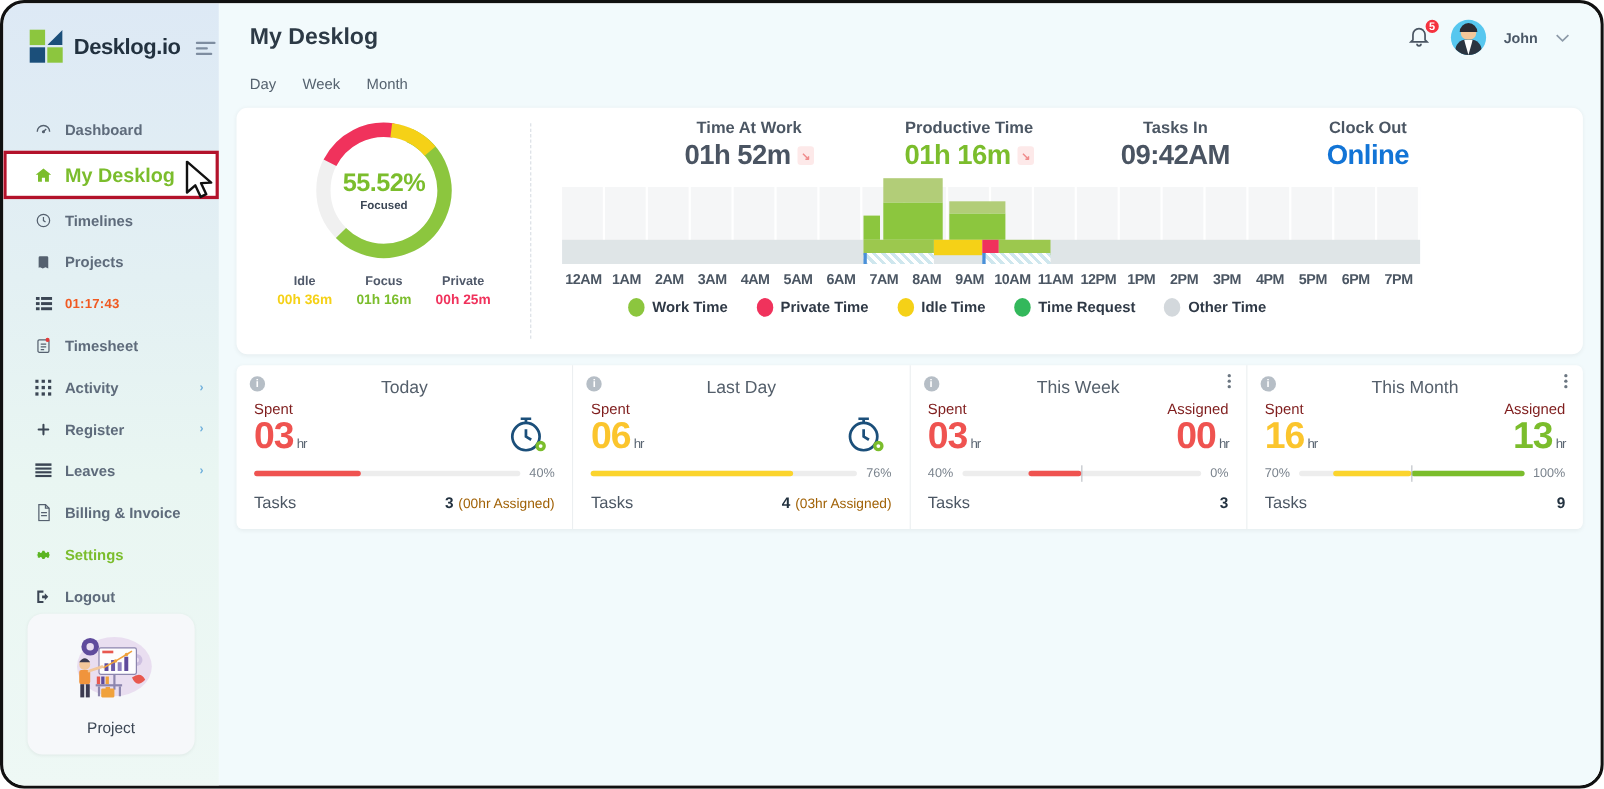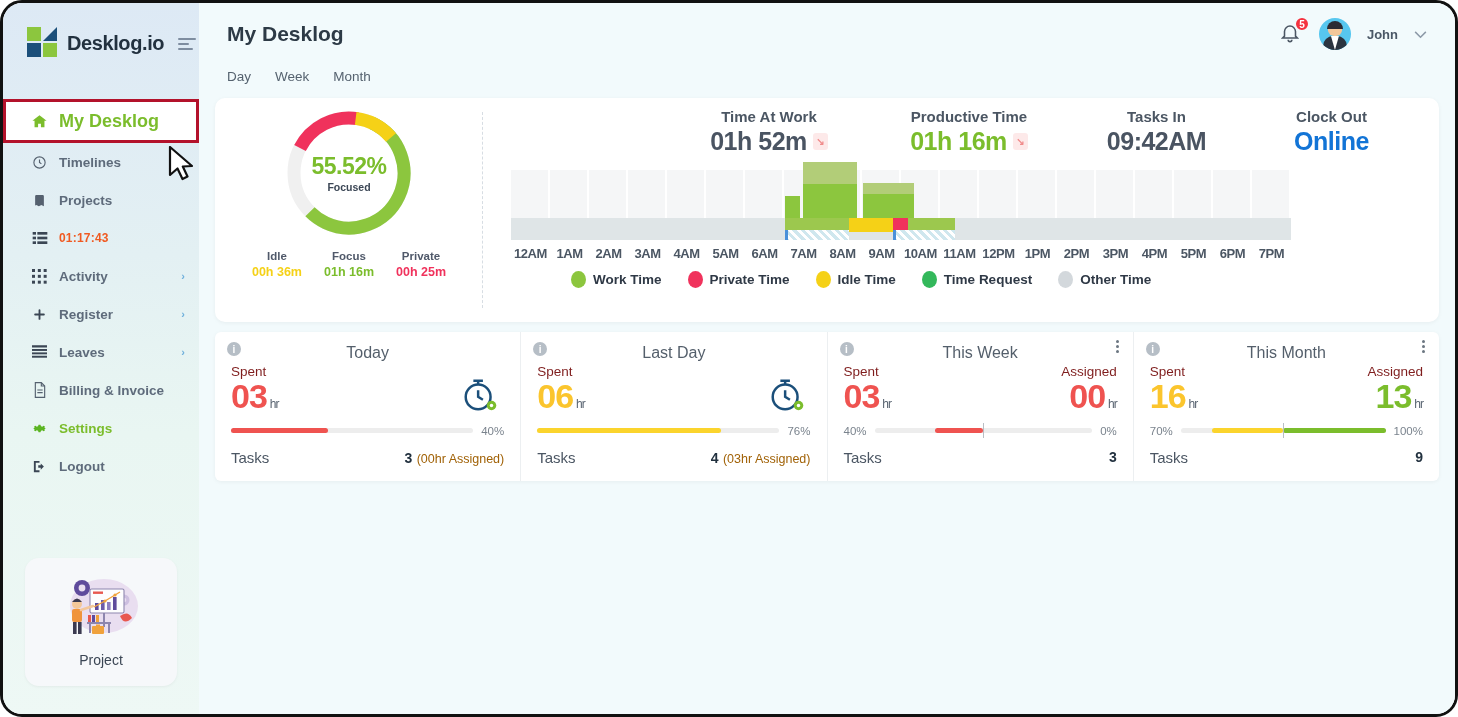--- a/index.html
+++ b/index.html
@@ -143,21 +143,21 @@
     align-items:center; justify-content:center;
   }
   .donut-pct { font-size: 23px; font-weight: bold; color: #7bbd2c; letter-spacing: -0.5px; }
   .donut-sub { font-size: 10.5px; font-weight: bold; color: #3c4756; margin-top: 1px; }
   .donut-legend { display:flex; gap: 22px; margin-top: 12px; align-items: flex-end; }
   .dl-item { text-align:center; }
   .dl-name { font-size: 11.5px; color: #50596a; font-weight: bold; }
   .dl-val { font-size: 12.5px; font-weight: bold; margin-top: 3px; }
 
   .right-col { flex: 1; padding: 10px 20px 0 28px; position: relative; }
-  .kpis { display: flex; padding-left: 70px; gap: 0; justify-content: flex-end; }
+  .kpis { display: flex; padding-left: 70px; gap: 0; }
   .kpi { text-align: center; }
   .kpi:nth-child(1){ width: 200px; }
   .kpi:nth-child(2){ width: 200px; }
   .kpi:nth-child(3){ width: 175px; }
   .kpi:nth-child(4){ width: 175px; }
   .kpi-label { font-size: 15px; color: #4b5663; font-weight: bold; }
   .kpi-value { font-size: 25px; font-weight: bold; color: #4a5462; margin-top: 2px; letter-spacing:-0.5px;
                display:inline-flex; align-items:center; gap:6px; }
   .kpi-value.green { color: #7bbd2c; }
   .kpi-value.blue { color: #1274d6; }
@@ -235,20 +235,30 @@
       <span class="brand-name">Desklog.io</span>
       <span class="collapse-icon">
         <span></span>
           <span></span>
           <span></span>
       </span>
     </div>
 
     <div class="nav">
 
+      <div class="nav-item">
+        <span class="ni-ico">
+          <svg width="15" height="15" viewBox="0 0 24 24" fill="none" stroke="#55616f" stroke-width="2">
+            <path d="M3 14a9 9 0 0 1 18 0"></path>
+              <path d="M12 14l4-4"></path>
+              <circle cx="12" cy="14" r="1.3" fill="#55616f"></circle>
+          </svg>
+        </span>
+        <span class="ni-label">Dashboard</span>
+      </div>
 
       <div class="nav-item active-highlight">
         <span class="ni-ico">
           <svg width="19" height="19" viewBox="0 0 24 24" fill="#7bbd2c">
             <path d="M12 3L2 11h3v9h5v-5h4v5h5v-9h3z"></path>
           </svg>
         </span>
         <span class="ni-label">My Desklog</span>
       </div>
 
@@ -278,20 +288,30 @@
               <rect x="8" y="1" width="15" height="4"></rect>
             <rect x="1" y="8" width="5" height="4"></rect>
               <rect x="8" y="8" width="15" height="4"></rect>
             <rect x="1" y="15" width="5" height="4"></rect>
               <rect x="8" y="15" width="15" height="4"></rect>
           </svg>
         </span>
         <span class="ni-label">01:17:43</span>
       </div>
 
+      <div class="nav-item">
+        <span class="ni-ico">
+          <svg width="15" height="16" viewBox="0 0 24 24" fill="none" stroke="#55616f" stroke-width="1.8">
+            <rect x="4" y="4" width="16" height="18" rx="2"></rect>
+              <path d="M8 10h8M8 14h8M8 18h5"></path>
+            <circle cx="18" cy="4" r="3" fill="#e23b3b" stroke="none"></circle>
+          </svg>
+        </span>
+        <span class="ni-label">Timesheet</span>
+      </div>
 
       <div class="nav-item">
         <span class="ni-ico">
           <svg width="15" height="15" viewBox="0 0 18 18" fill="#3b4654">
             <rect x="0" y="0" width="3.6" height="3.6"></rect>
               <rect x="7" y="0" width="3.6" height="3.6"></rect>
               <rect x="14" y="0" width="3.6" height="3.6"></rect>
             <rect x="0" y="7" width="3.6" height="3.6"></rect>
               <rect x="7" y="7" width="3.6" height="3.6"></rect>
               <rect x="14" y="7" width="3.6" height="3.6"></rect>

